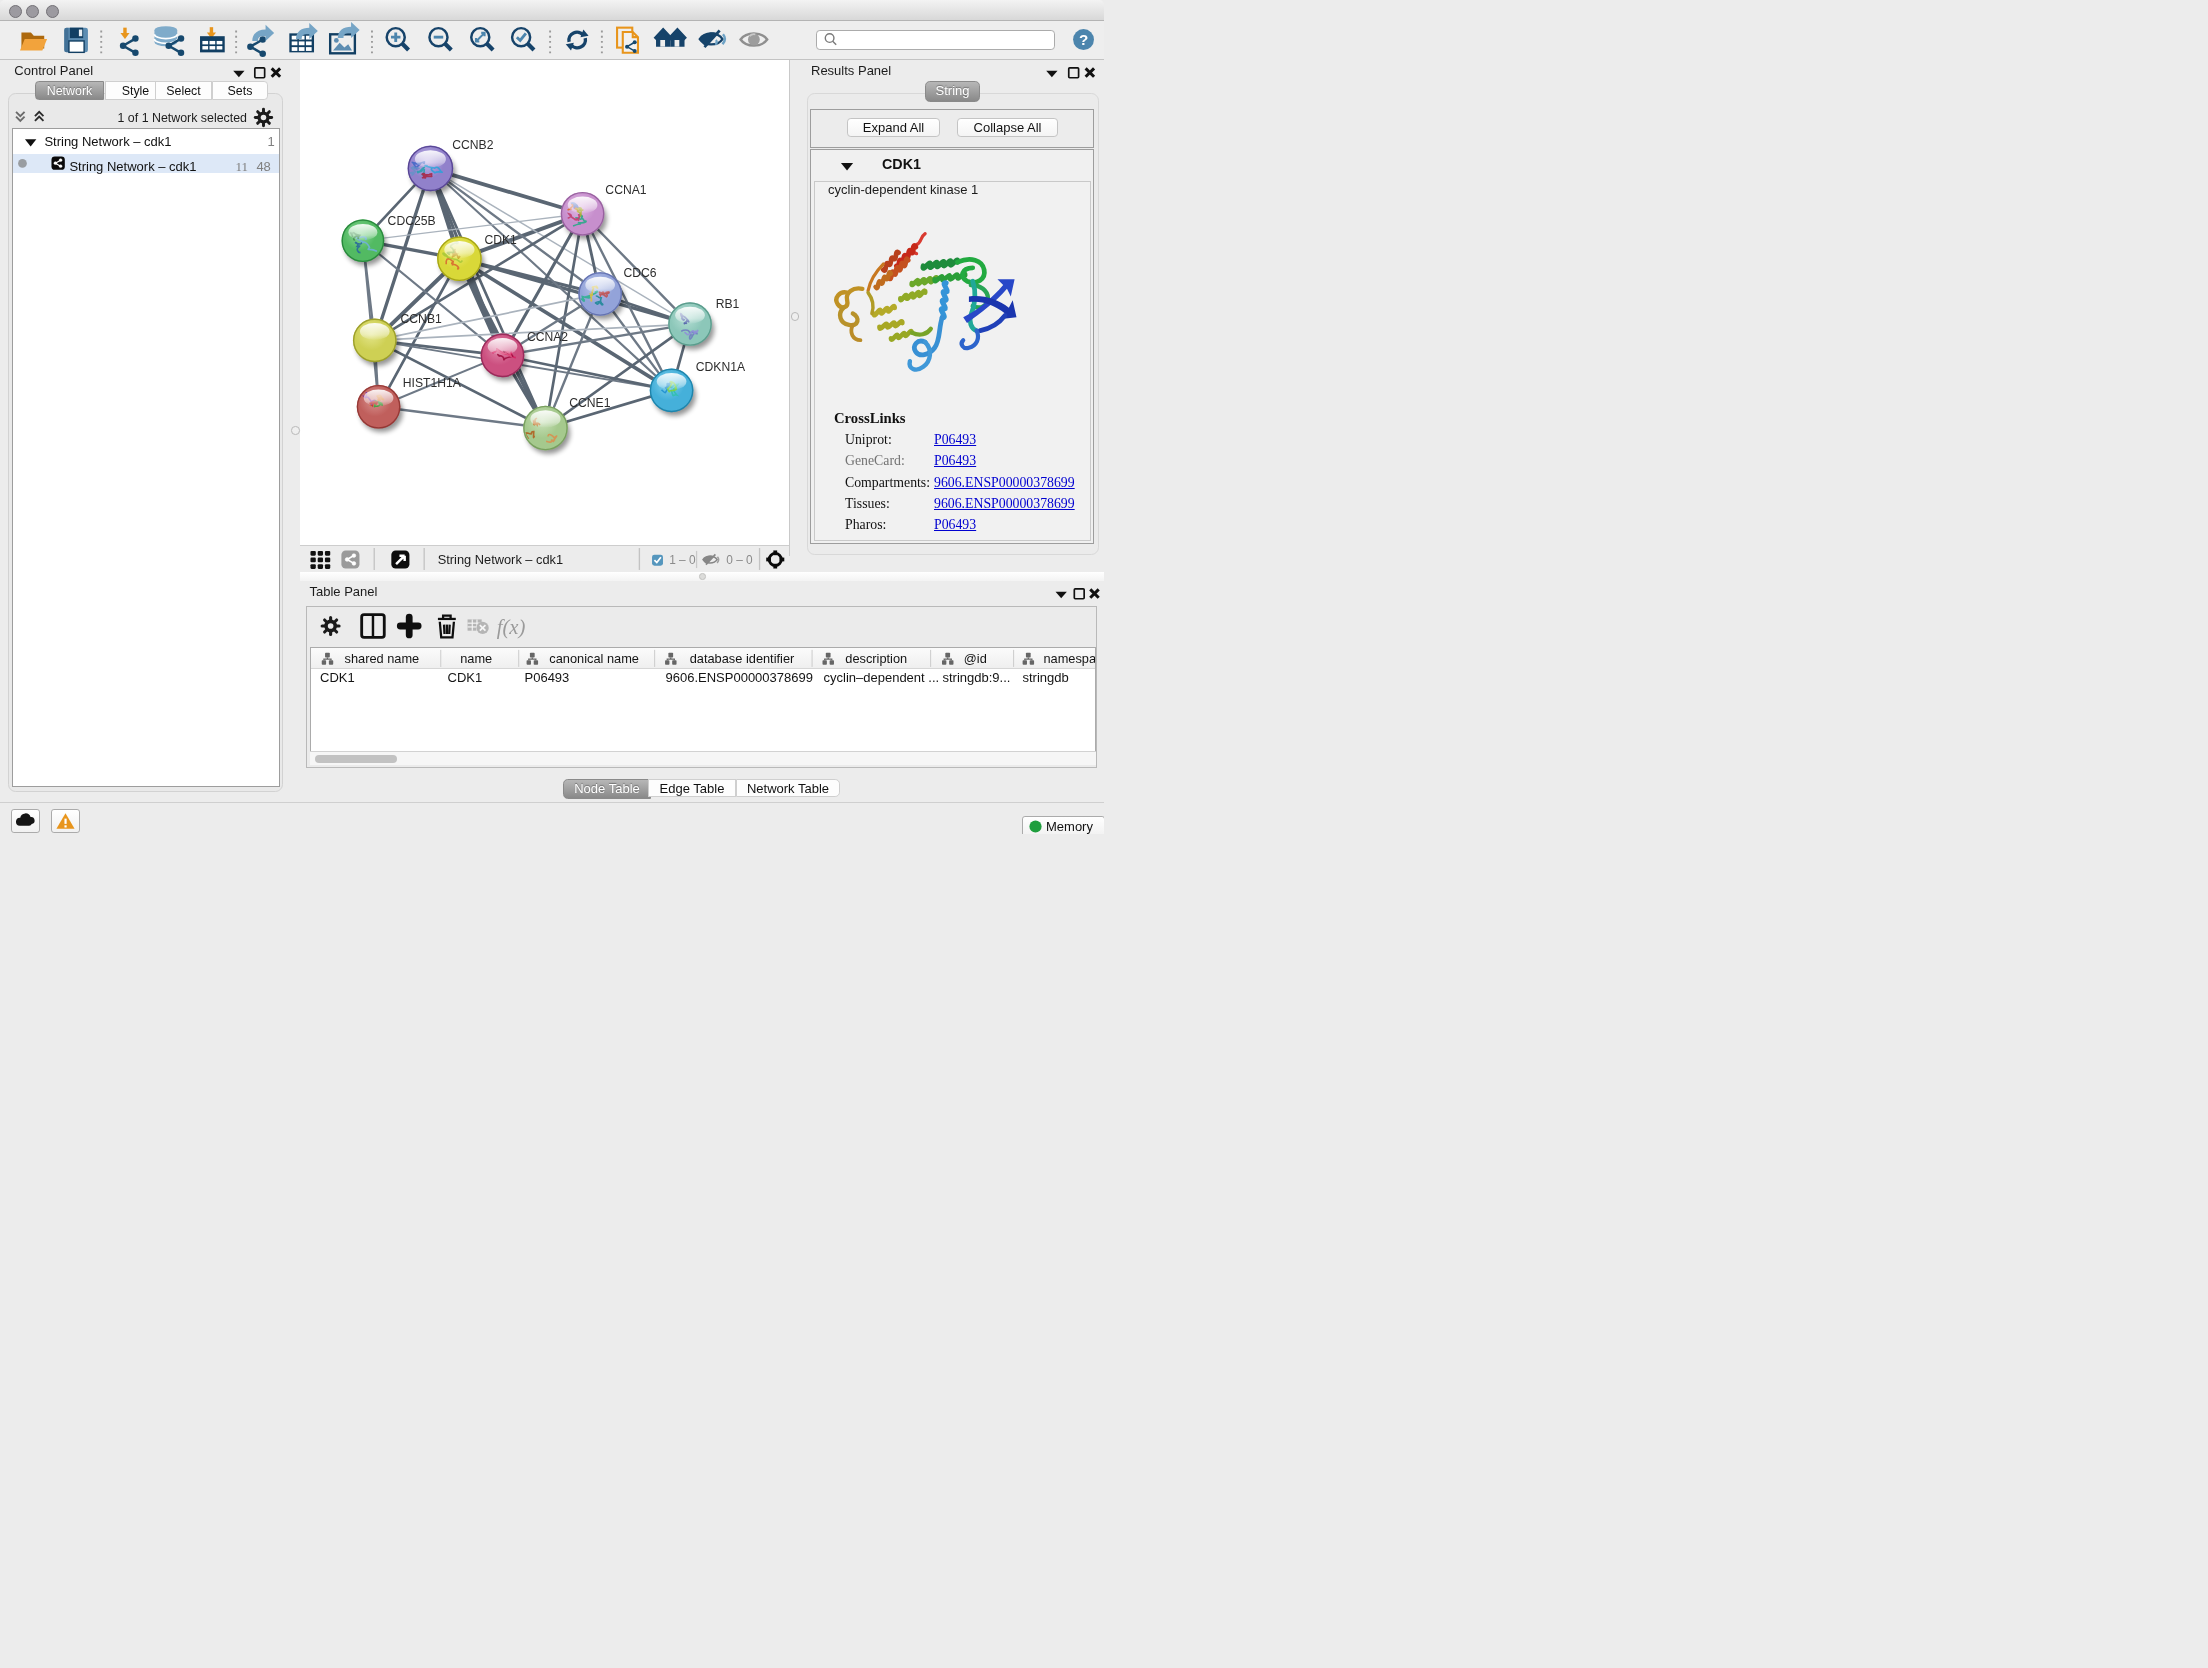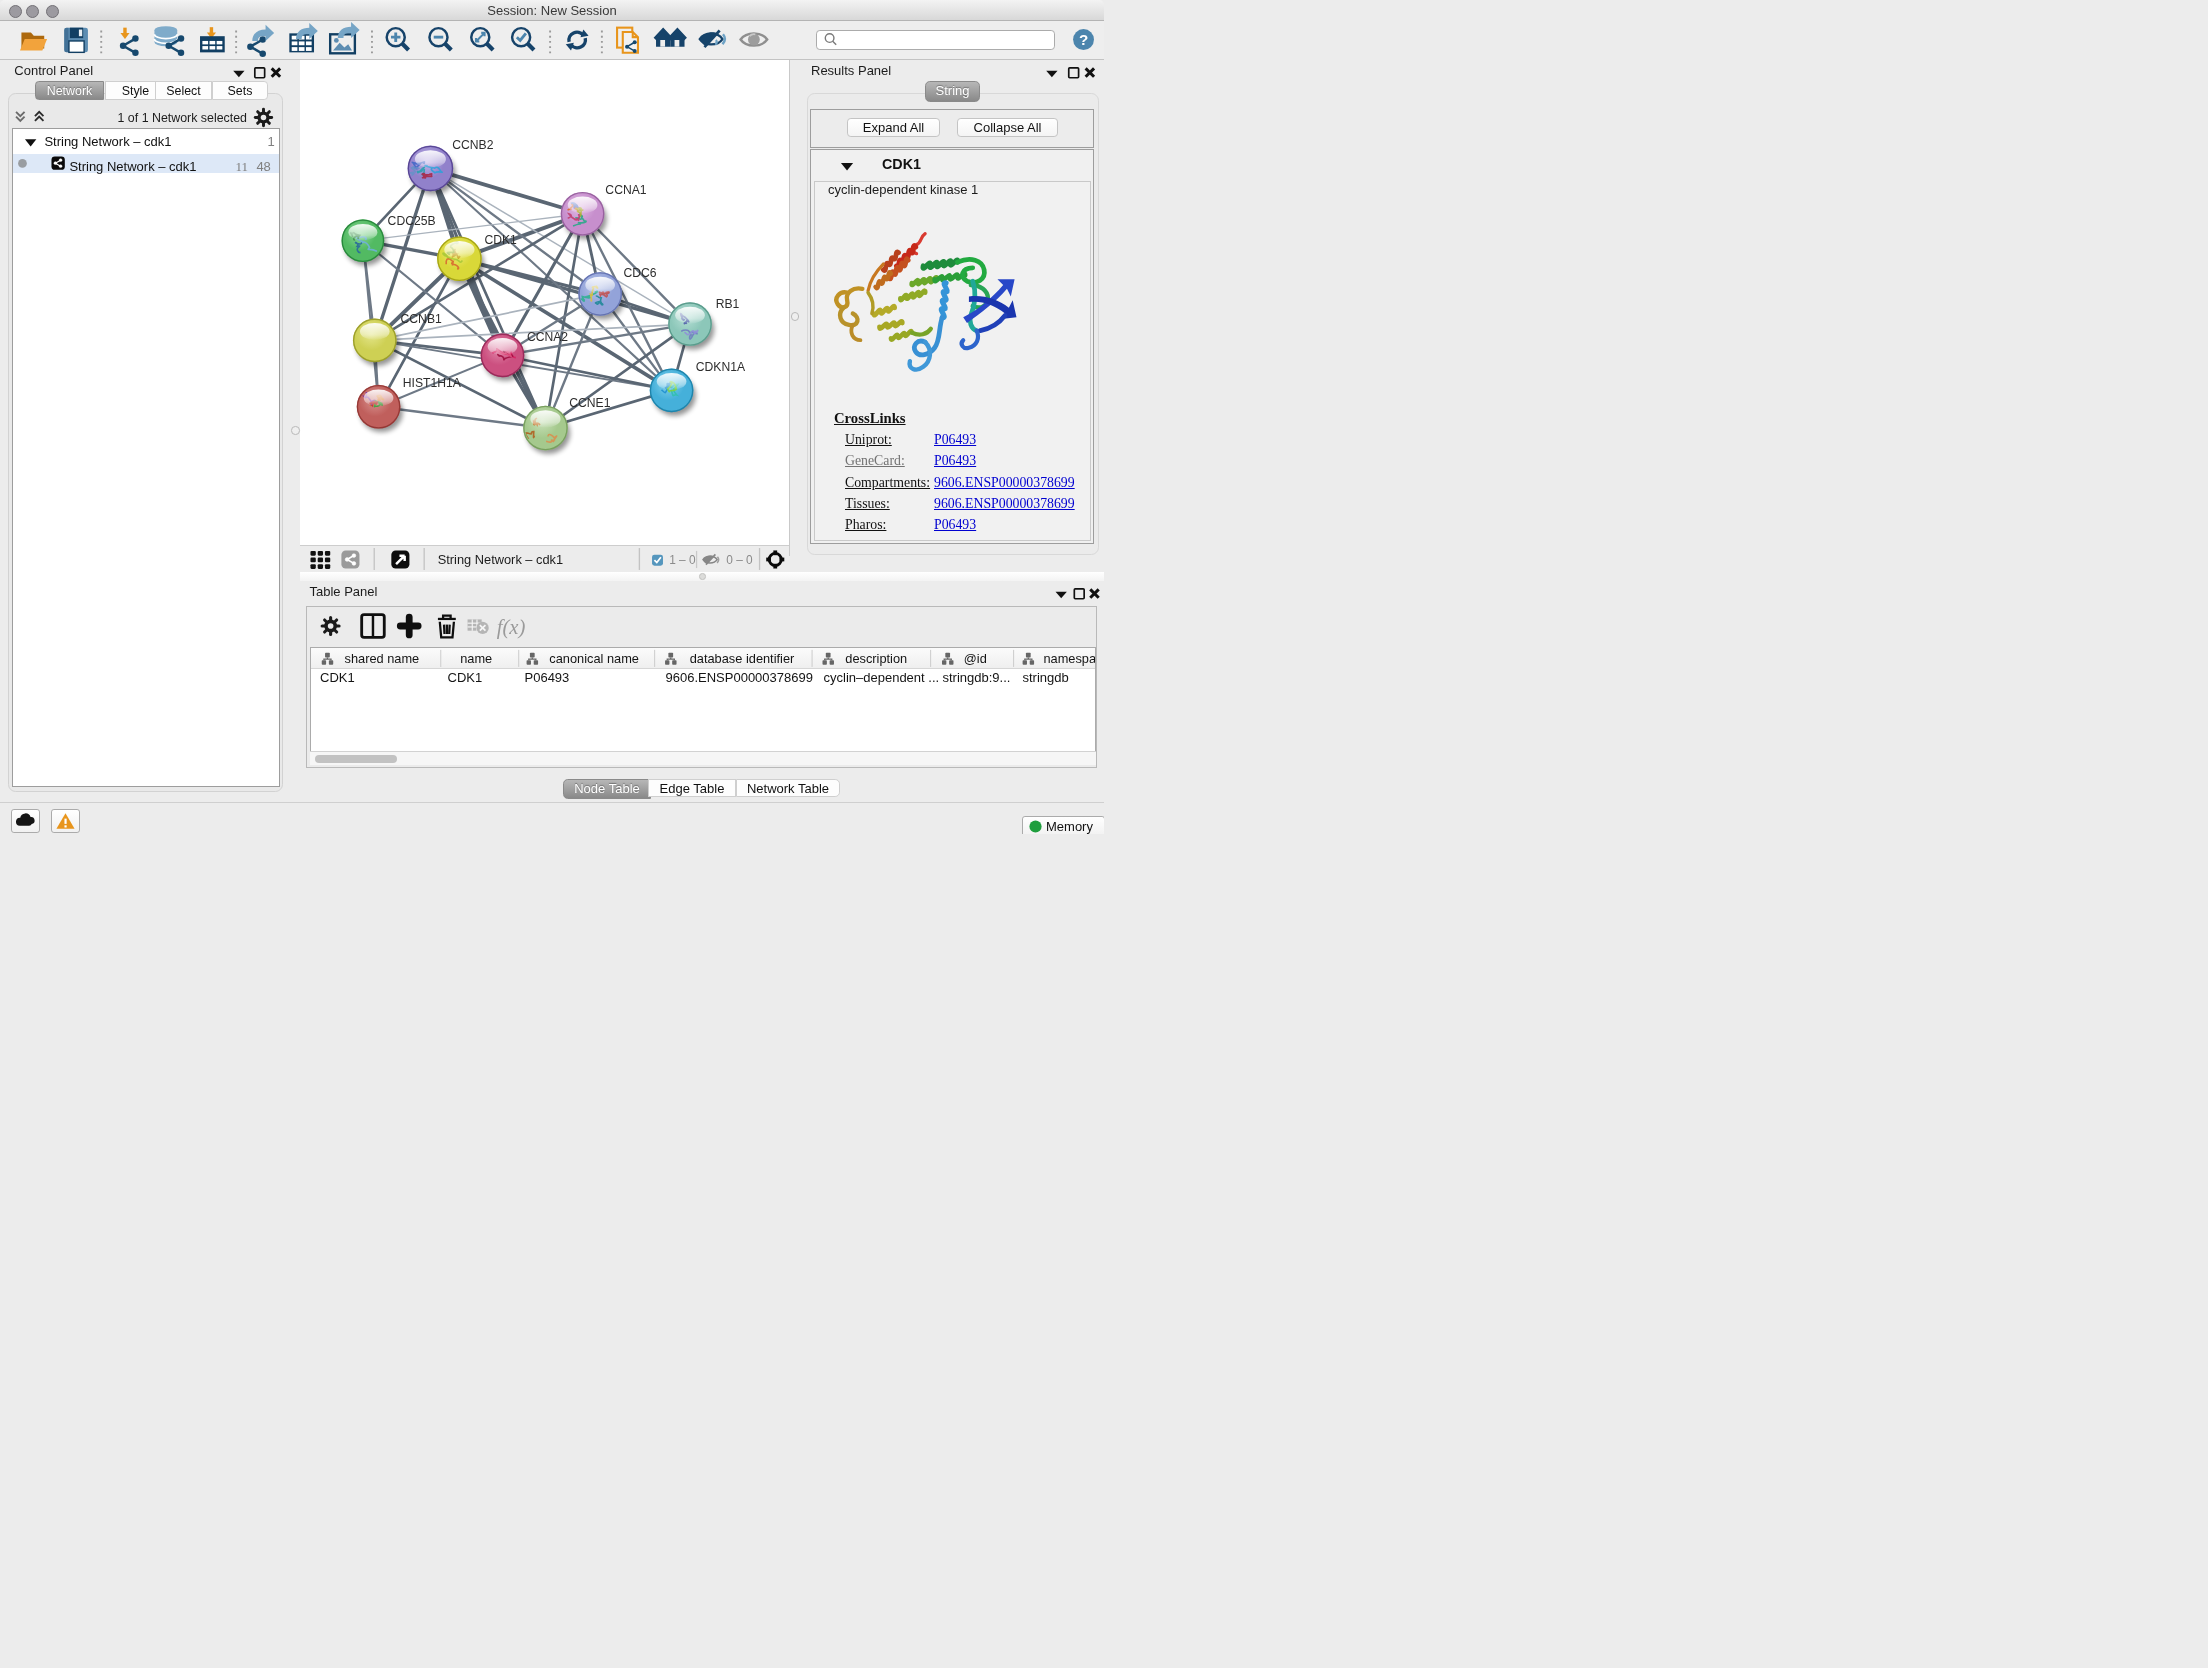--- a/index.html
+++ b/index.html
@@ -19,31 +19,30 @@
   .tabsel{background:linear-gradient(#b7b7b7,#898989);color:#fff;text-shadow:0 -1px 1px rgba(0,0,0,.35);border:1px solid #8a8a8a;}
   .tabun{background:#fdfdfd;color:#111;border:1px solid #cfcfcf;}
   .tab{position:absolute;height:18.5px;font-size:12.4px;text-align:center;line-height:18.5px;box-sizing:border-box;}
   #canvas{left:300px;top:60px;width:490px;height:485px;background:#ffffff;}
   #netbar{left:300px;top:545px;width:490px;height:26px;background:#ececec;border-top:1px solid #cdcdcd;border-bottom:1px solid #bdbdbd;}
   #rightpanel{left:790px;top:60px;width:314px;height:496px;background:#ececec;border-left:1px solid #c9c9c9;}
   #splitstrip{left:300px;top:572px;width:805px;height:9.5px;background:linear-gradient(#ffffff,#f2f2f2);}
   #tablepanel{left:300px;top:581px;width:805px;height:221px;background:#ececec;}
   .wbox{background:#fff;border:1px solid #9d9d9d;}
   .link{color:#0000d0;text-decoration:underline;}
-  .serif{font-family:"Liberation Serif",serif;text-decoration:underline;}
+  .serif{font-family:"Liberation Serif",serif;}
   #statusbar{left:0;top:802px;width:1104px;height:32px;background:#ececec;border-top:1px solid #cfcfcf;}
   .sbtn{position:absolute;background:linear-gradient(#ffffff,#f1f1f1);border:1px solid #ababab;border-radius:2.9px;}
 </style>
 </head>
 <body>
 <div class="abs" id="titlebar">
   <div class="tl" style="left:9px;"></div>
   <div class="tl" style="left:26px;"></div>
   <div class="tl" style="left:46px;"></div>
-  <div id="title">Session: New Session</div>
 </div>
 <div class="abs" id="toolbar">
 <svg width="1104" height="38" viewBox="0 0 1161 40">
   <defs>
     <g id="shareg">
       <circle cx="0" cy="0" r="3.4" fill="#17496e"></circle>
           <circle cx="13" cy="-7.5" r="3.4" fill="#17496e"></circle>
           <circle cx="13" cy="7.5" r="3.4" fill="#17496e"></circle>
       <path d="M0,0 L13,-7.5 M0,0 L13,7.5" stroke="#17496e" stroke-width="2.6"></path>
     </g>

